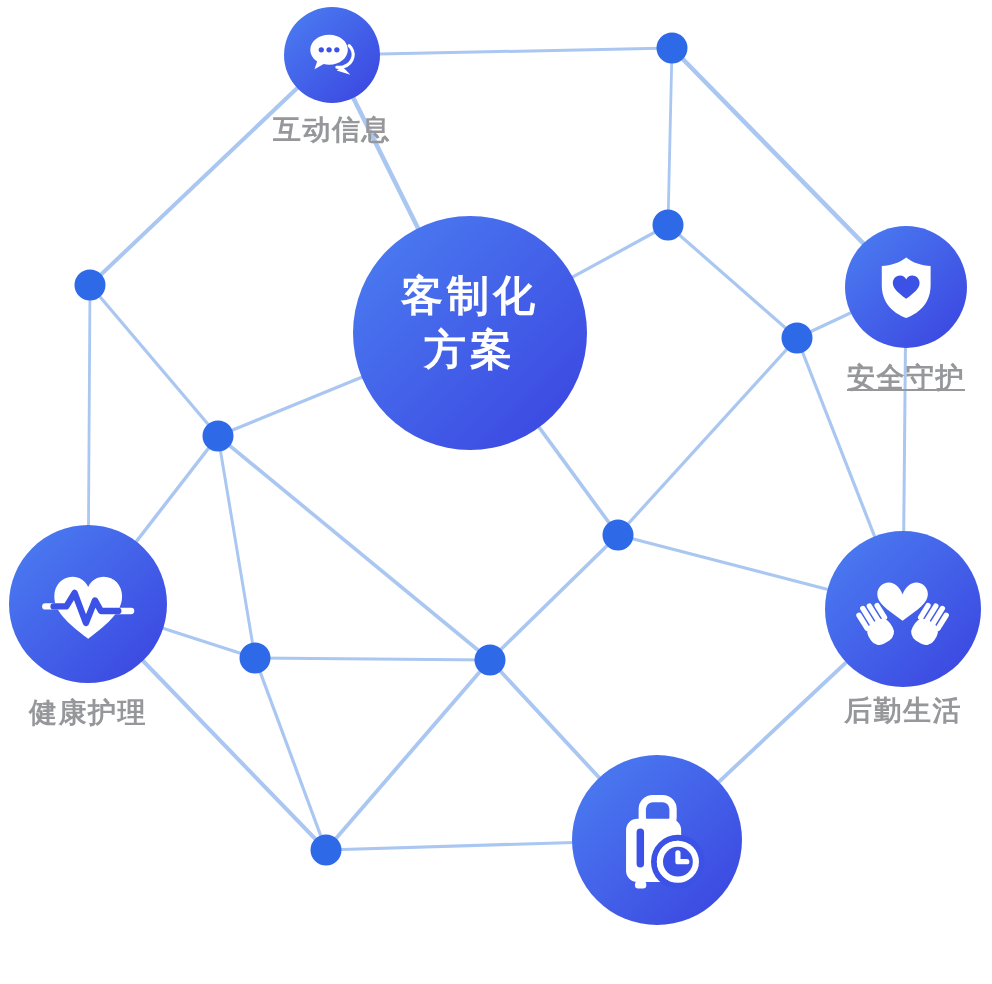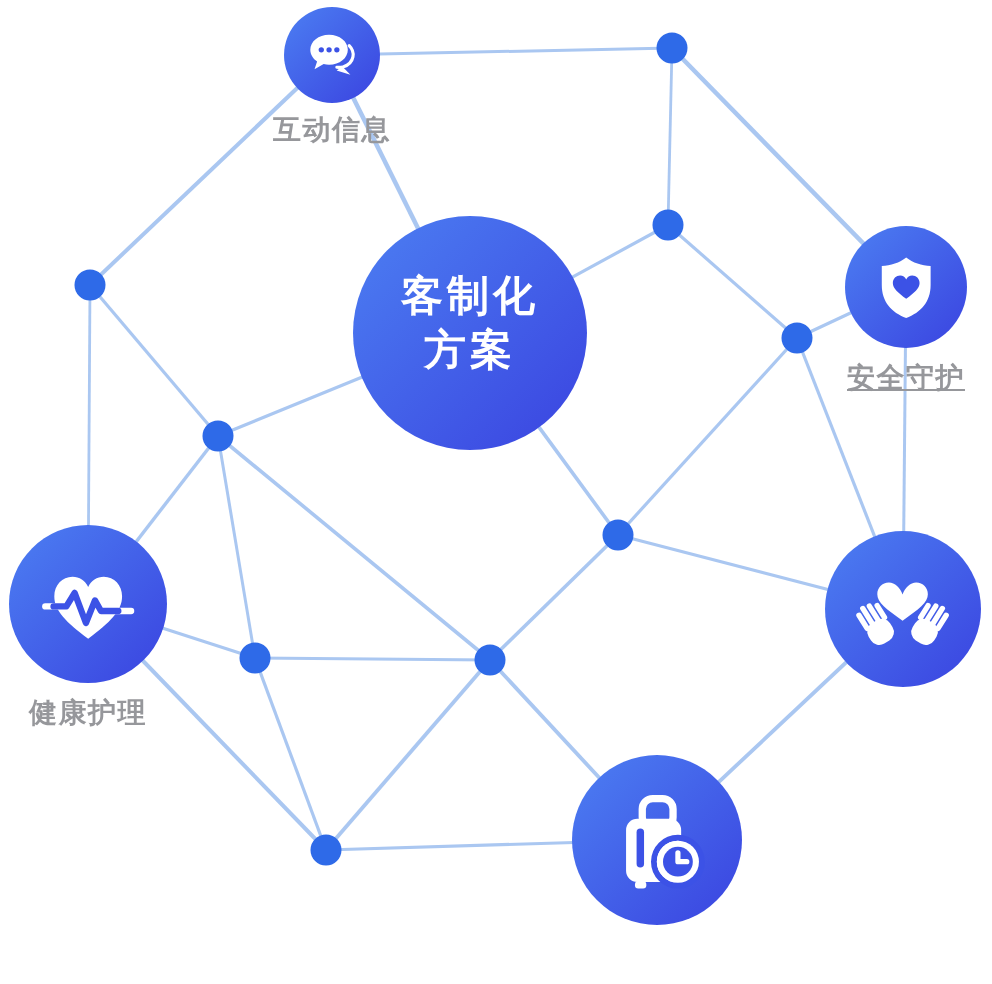--- a/index.html
+++ b/index.html
@@ -130,20 +130,21 @@
         <g transform="rotate(-32 21 50)">
           <rect class="fill-white" x="10.5" y="38" width="17" height="16" rx="6.5"></rect>
           <rect class="fill-white" x="10.8" y="27" width="3.6" height="14" rx="1.8"></rect>
           <rect class="fill-white" x="15.4" y="24.5" width="3.6" height="16.5" rx="1.8"></rect>
           <rect class="fill-white" x="20" y="25.5" width="3.6" height="15.5" rx="1.8"></rect>
           <rect class="fill-white" x="24.6" y="28" width="3.6" height="13" rx="1.8"></rect>
         </g>
       </g>
     </svg>
   </div>
+  <div class="node-label" style="left: 903px; top: 692px;">后勤生活</div>
 
   <div class="node icon-node" style="left: 572px; top: 755px; height: 170px; width: 170px;">
     <svg class="glyph" viewBox="0 0 64 64">
       <rect class="stroke-white" stroke-width="4.5" x="23" y="6.5" width="19" height="18" rx="6.5"></rect>
       <rect class="fill-white" x="13" y="19" width="34" height="39" rx="7"></rect>
       <rect class="fill-blue" x="19.5" y="25" width="4.6" height="24" rx="2.3"></rect>
       <rect class="fill-white" x="18.5" y="57.5" width="7" height="4.5" rx="2"></rect>
       <circle cx="45" cy="45.5" r="14.8" class="stroke-blue" stroke-width="3.6"></circle>
       <circle cx="45" cy="45.5" r="13" class="fill-white"></circle>
       <circle cx="45" cy="45.5" r="9.2" class="fill-blue"></circle>

